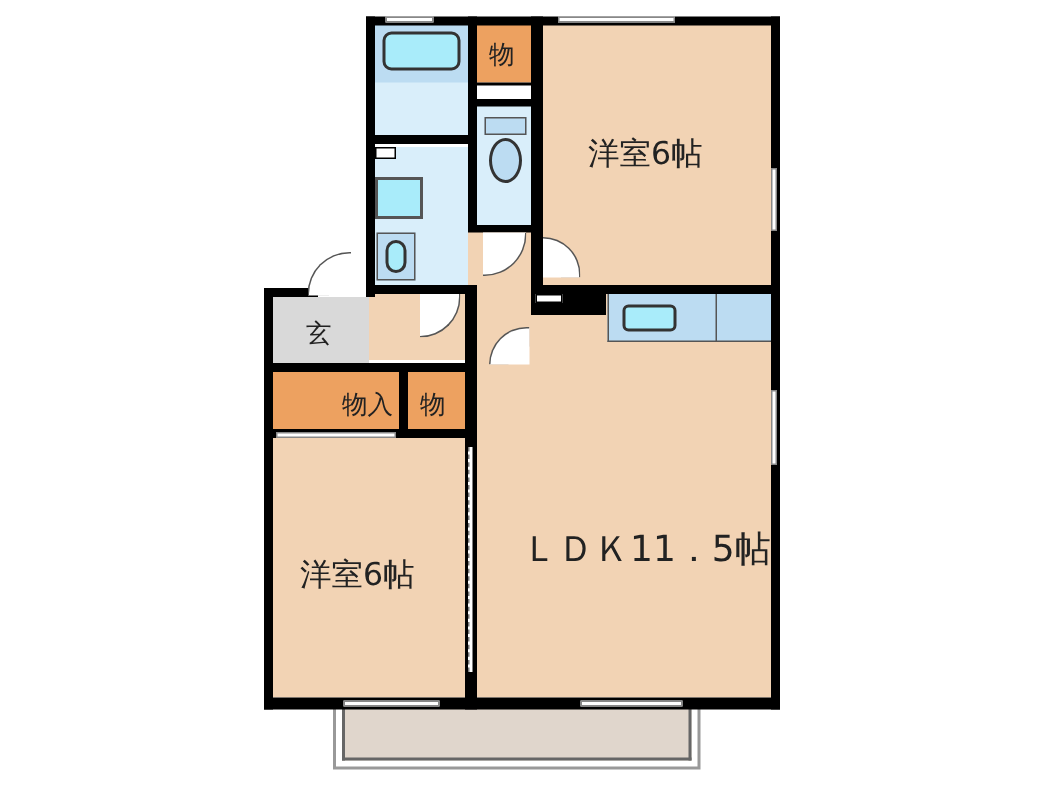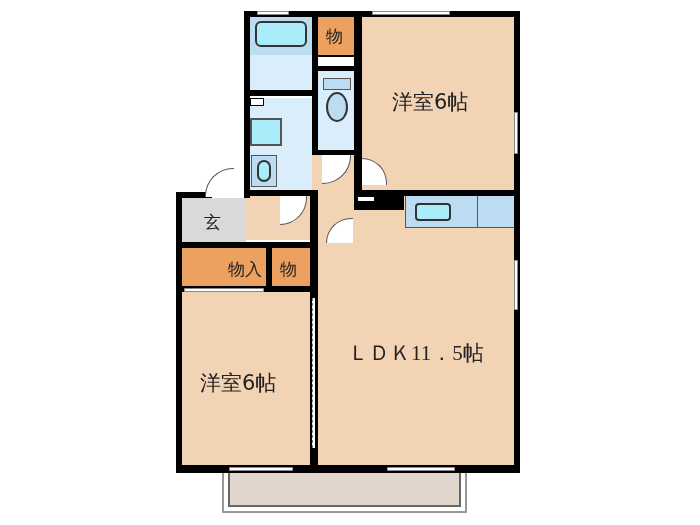--- a/index.html
+++ b/index.html
@@ -84,19 +84,19 @@
   <div class="win" style="left:387px;top:467px;width:68px;height:4px;"></div>
   <div class="win" style="left:184px;top:288px;width:80px;height:4px;"></div>
 
   <div class="door" style="left:205px;top:168px;width:28px;height:28px;border-top-left-radius:28px;border-top:1px solid #555;border-left:1px solid #555;"></div>
   <div class="door" style="left:280px;top:196px;width:26px;height:28px;border-bottom-right-radius:28px;border-bottom:1px solid #555;border-right:1px solid #555;"></div>
   <div class="door" style="left:322px;top:155px;width:28px;height:28px;border-bottom-right-radius:28px;border-bottom:1px solid #555;border-right:1px solid #555;"></div>
   <div class="door" style="left:362px;top:158px;width:24px;height:26px;border-top-right-radius:26px;border-top:1px solid #555;border-right:1px solid #555;"></div>
   <div class="door" style="left:326px;top:218px;width:26px;height:24px;border-top-left-radius:26px;border-top:1px solid #555;border-left:1px solid #555;"></div>
 
   <div class="label" style="left:392px;top:88px;font-size:21px;">洋室6帖</div>
-  <div class="label" style="left:348px;top:339px;font-size:21px;font-family:Liberation Serif, serif;">ＬＤＫ11．5帖</div>
+  <div class="label" style="left:348px;top:350px;font-size:24px;">ＬＤＫ11．5帖</div>
   <div class="label" style="left:200px;top:369px;font-size:21px;">洋室6帖</div>
   <div class="label" style="left:204px;top:211px;font-size:17px;">玄</div>
   <div class="label" style="left:204px;top:258px;font-size:17px;margin-left:24px;">物入</div>
   <div class="label" style="left:280px;top:258px;font-size:17px;">物</div>
   <div class="label" style="left:326px;top:25px;font-size:17px;">物</div>
 </div>
 
 </body></html>

